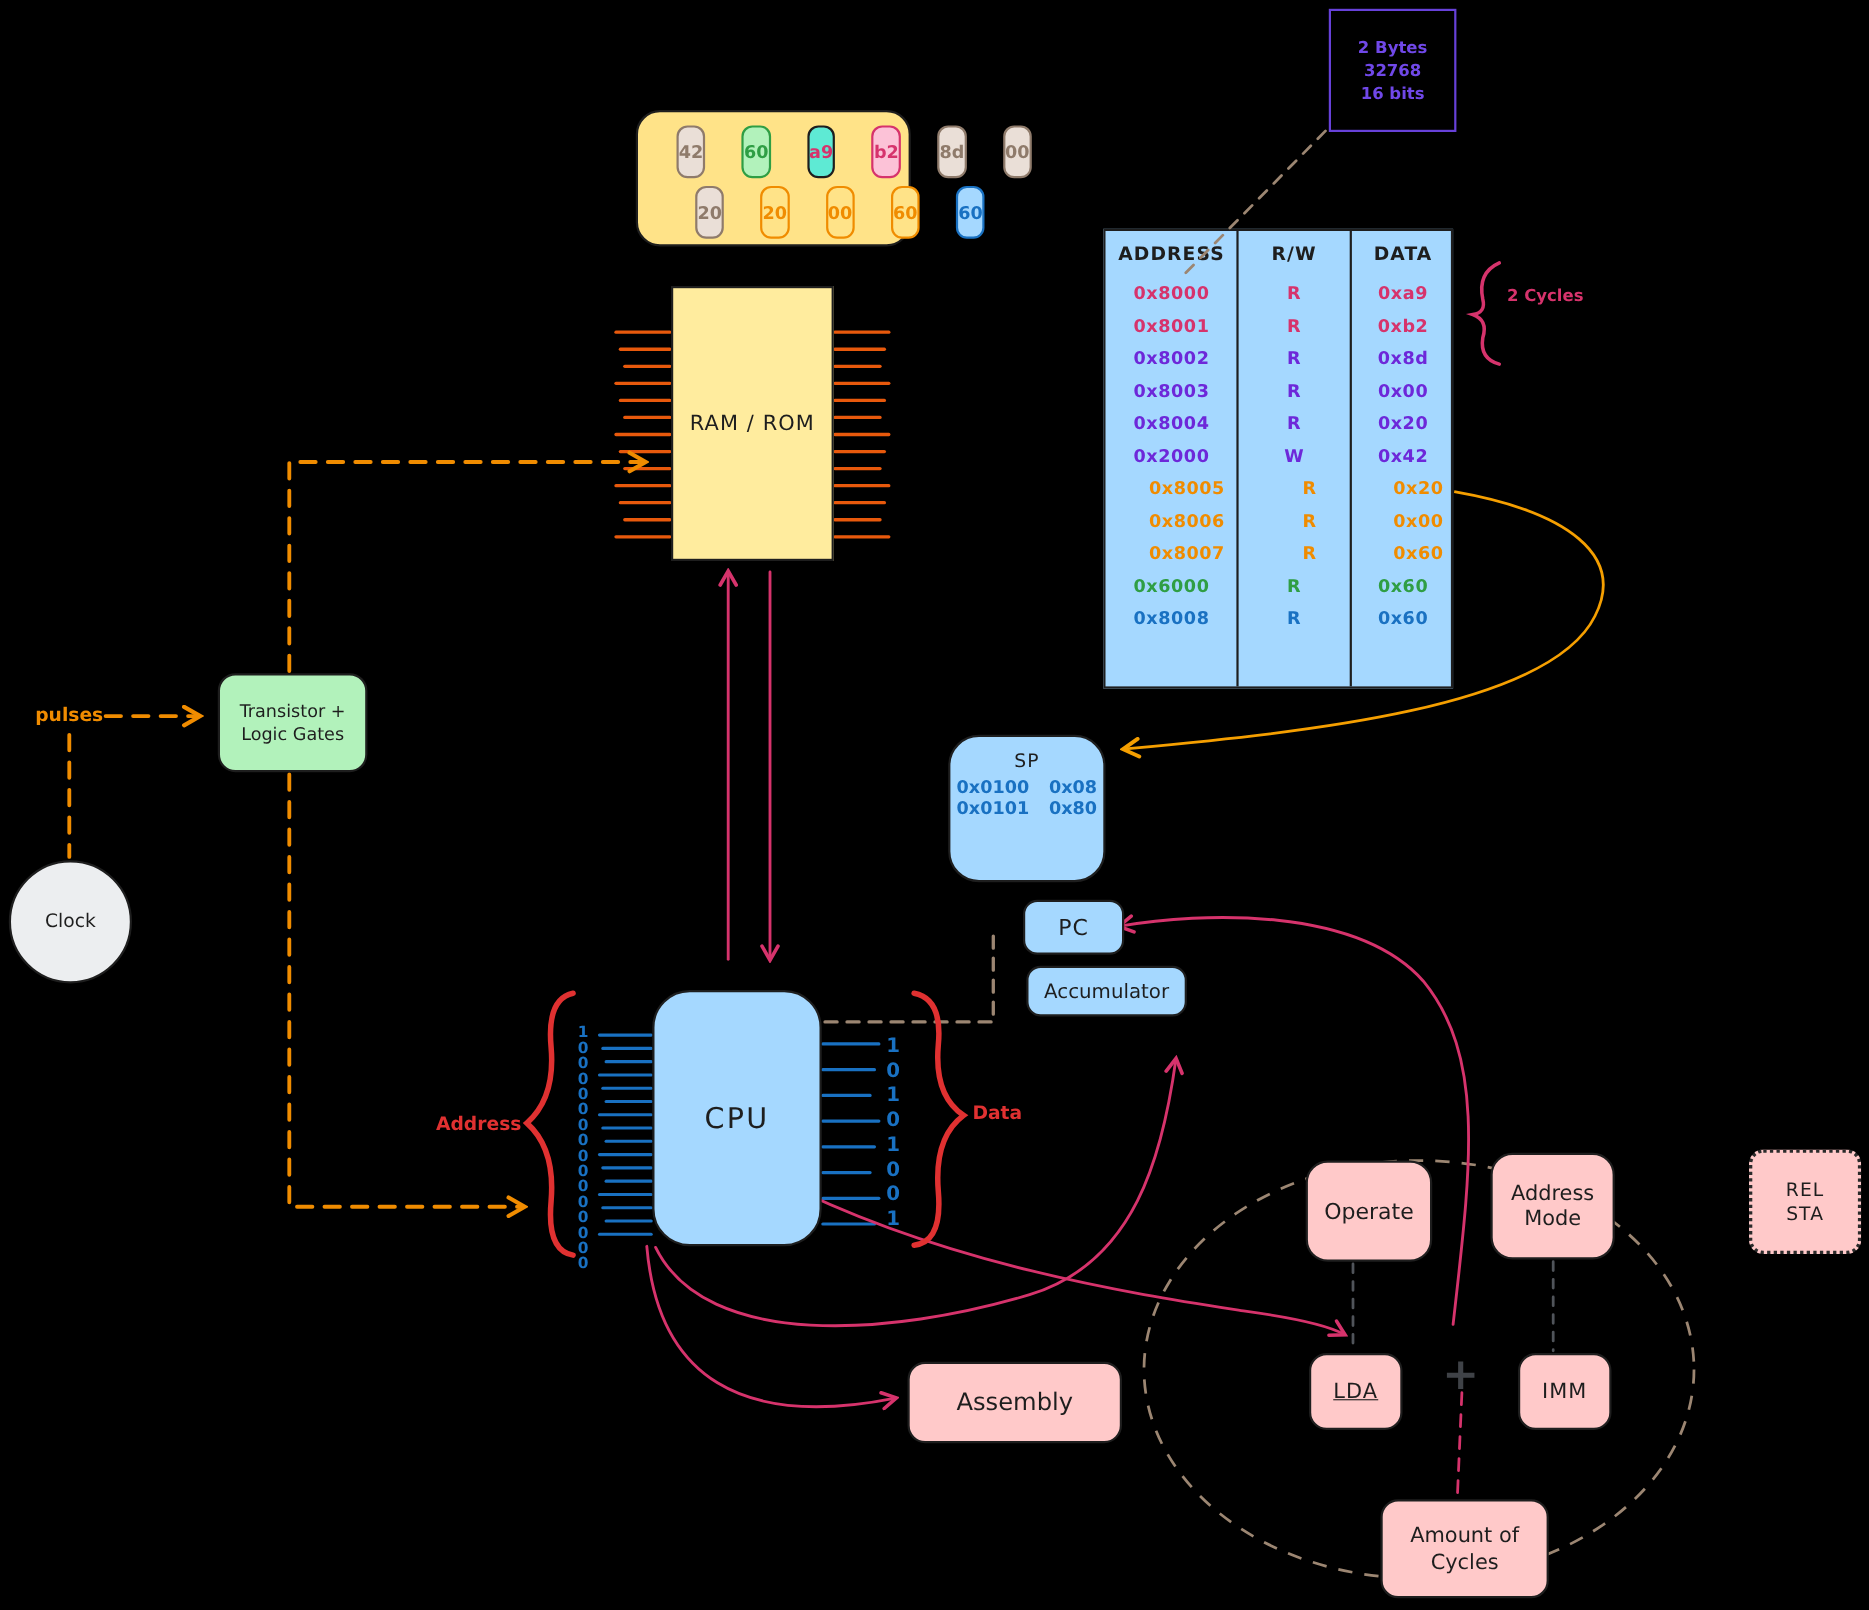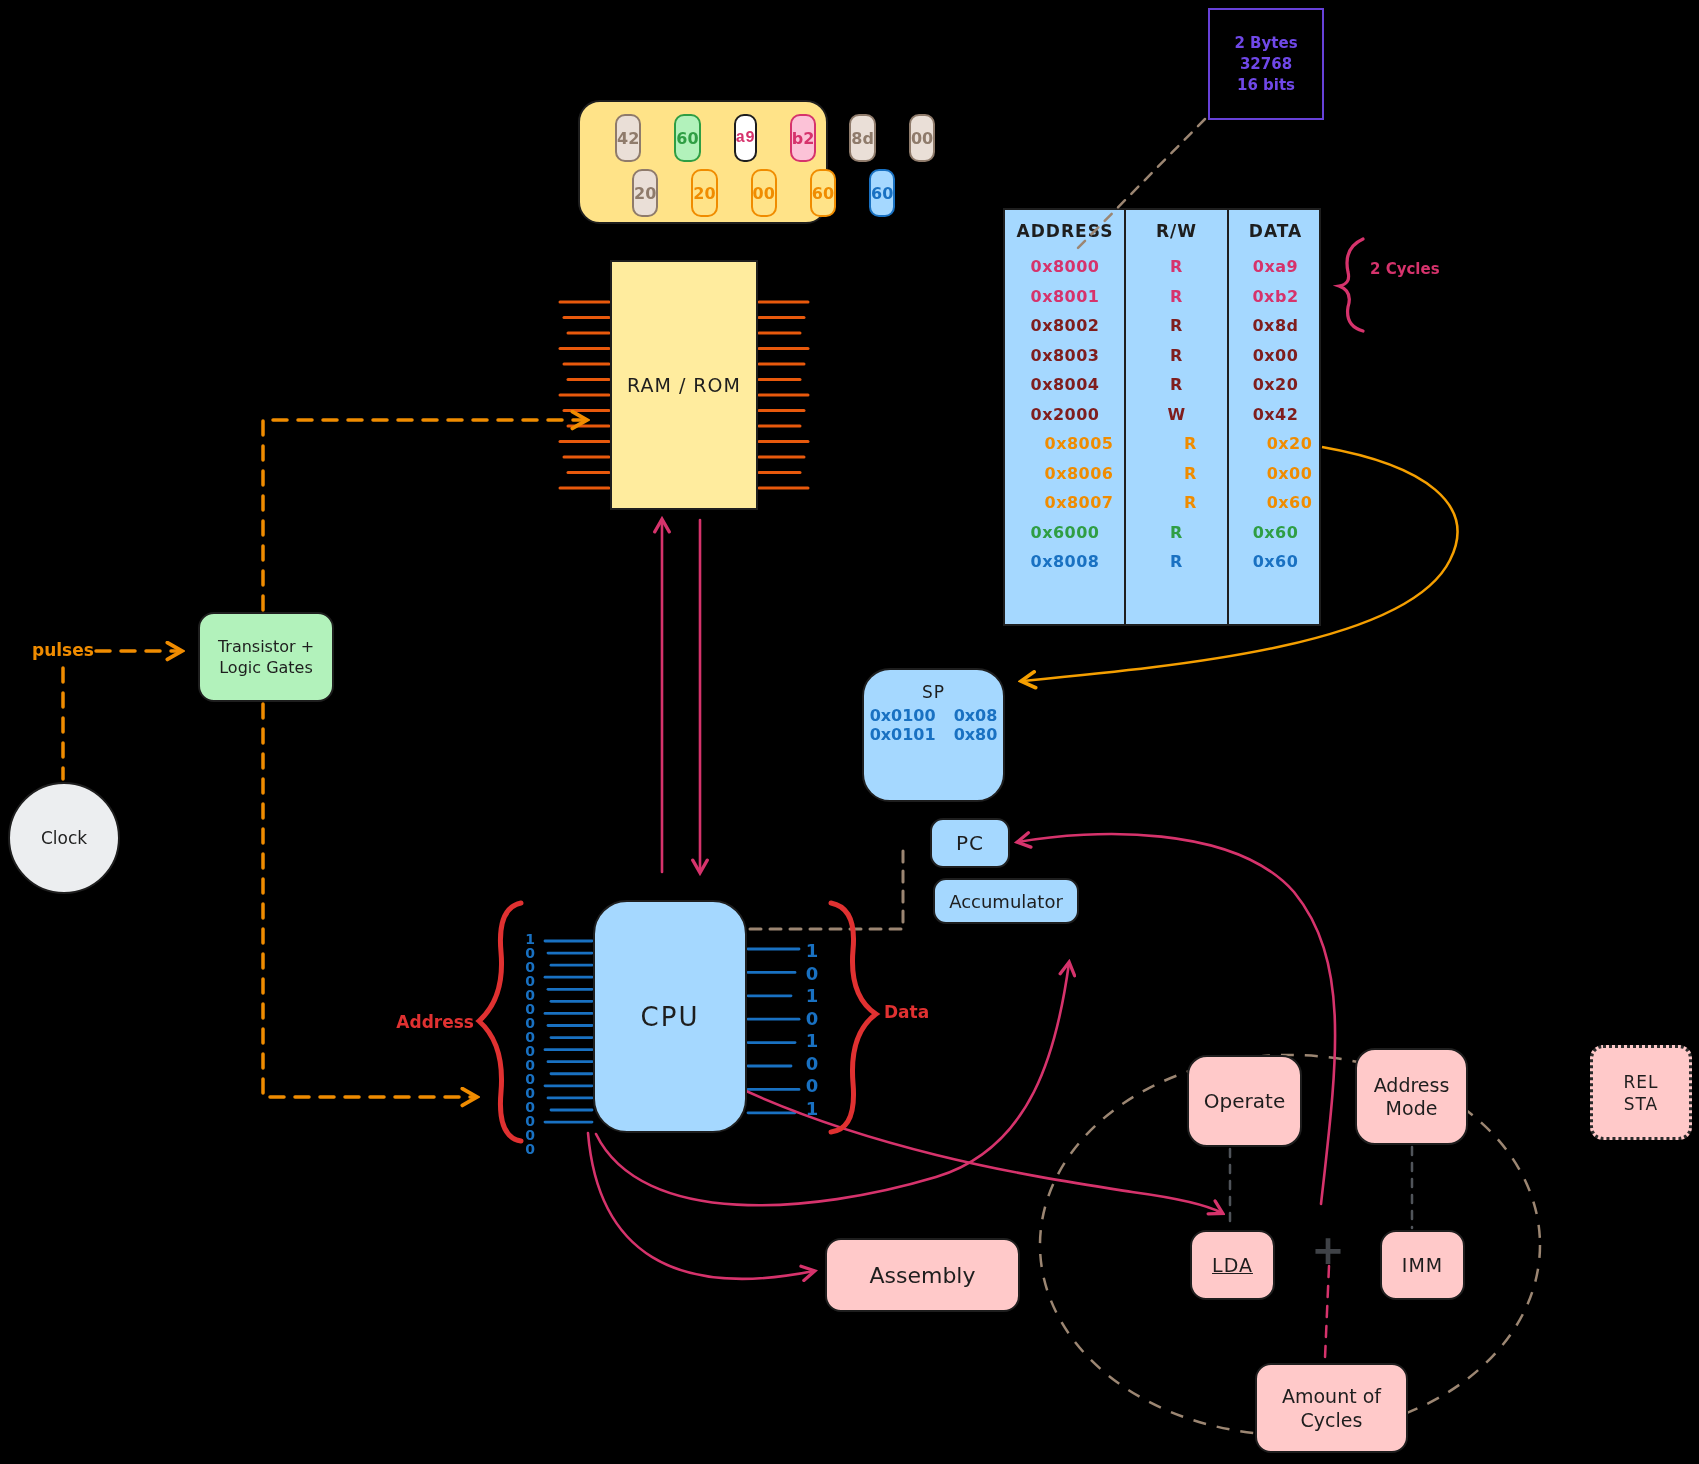--- a/index.html
+++ b/index.html
@@ -11,40 +11,40 @@
 
   
   #strip{left:578px;top:100px;width:250px;height:124px;background:#ffe388;border:2.5px solid #1e1e1e;
          border-radius:22px;padding:12px 9px 10px 9px;display:flex;flex-direction:column;gap:7px;}
   .mrow{display:flex;gap:7px;}
   #mem-row2{margin-left:2px;padding-left:15px;}
   .mcell{width:33px;height:44px;border-radius:10px;border:2.5px solid;display:flex;align-items:center;
          justify-content:center;font-size:16px;font-weight:bold;margin-left:26px;}
   .mc-tan{background:#eadfd7;border-color:#8f7b6b;color:#8f7b6b;}
   .mc-green{background:#b2f2bb;border-color:#2f9e44;color:#2f9e44;}
-  .mc-pinkblack{background:#ffffff;border-color:#1e1e1e;color:#d6336c;font-family:Liberation Mono, monospace;}
+  .mc-pinkblack{background:#5eead4;border-color:#1e1e1e;color:#d6336c;}
   .mc-pink{background:#fcc2d7;border-color:#d6336c;color:#d6336c;}
   .mc-orange{background:#ffe388;border-color:#f08c00;color:#f08c00;}
   .mc-blue{background:#a5d8ff;border-color:#1971c2;color:#1971c2;}
 
   
   #cap-note{left:1208px;top:8px;width:116px;height:112px;border:2px solid #6741d9;color:#7048e8;
             font-size:15px;font-weight:bold;flex-direction:column;gap:3px;}
 
   
   #ram{left:610px;top:260px;width:148px;height:250px;background:#ffec9e;border:2.5px solid #1e1e1e;
        font-size:19px;letter-spacing:1px;}
 
   
   #bus-table{left:1003px;top:208px;width:318px;height:418px;background:#a5d8ff;border:2px solid #1e1e1e;}
   .bt-headrow{display:grid;grid-template-columns:120px 103px 95px;height:42px;align-items:center;}
   .bt-head{text-align:center;font-size:17px;font-weight:bold;letter-spacing:1px;}
   #bus-rows{display:grid;grid-template-columns:120px 103px 95px;grid-auto-rows:29.5px;align-items:center;}
   .bt-cell{text-align:center;font-size:16px;font-weight:bold;letter-spacing:0.5px;}
-  .t-pink{color:#d6336c;} .t-brown{color:#7f1d1d;} .t-orange{color:#f08c00;padding-left:28px;}
+  .t-pink{color:#d6336c;} .t-brown{color:#6d28d9;} .t-orange{color:#f08c00;padding-left:28px;}
   .t-green{color:#2f9e44;} .t-blue{color:#1971c2;}
   .bt-div{position:absolute;top:0;bottom:0;width:2px;background:#1e1e1e;}
   #cycles-label{left:1370px;top:260px;width:80px;color:#d6336c;font-size:15px;font-weight:bold;}
 
   
   #pulses{left:32px;top:640px;width:64px;color:#f08c00;font-size:17px;font-weight:bold;}
   #clock{left:8px;top:782px;width:112px;height:112px;border-radius:50%;background:#eceef0;
          border:2px solid #1e1e1e;font-size:17px;}
   #transistor{left:198px;top:612px;width:136px;height:90px;background:#b2f2bb;border:2px solid #1e1e1e;
               border-radius:16px;font-size:16px;flex-direction:column;gap:2px;}
@@ -57,21 +57,21 @@
   #data-bits{left:801px;top:942px;width:22px;height:176px;display:flex;flex-direction:column;
              justify-content:space-between;text-align:center;color:#1971c2;font-size:18px;font-weight:bold;line-height:1;}
   #address-label{left:382px;top:1012px;width:92px;text-align:right;color:#e03131;font-size:17px;font-weight:bold;}
   #data-label{left:884px;top:1002px;width:60px;color:#e03131;font-size:17px;font-weight:bold;}
 
   
   #sp-box{left:862px;top:668px;width:143px;height:134px;background:#a5d8ff;border:2px solid #1e1e1e;
           border-radius:28px;padding-top:12px;display:flex;flex-direction:column;align-items:center;gap:4px;}
   #sp-title{font-size:17px;letter-spacing:1px;}
   .sp-row{display:flex;gap:18px;color:#1971c2;font-size:16px;font-weight:bold;}
-  #pc-box{left:930px;top:818px;width:80px;height:50px;background:#a5d8ff;border:2px solid #1e1e1e;
+  #pc-box{left:930px;top:818px;width:92px;height:50px;background:#a5d8ff;border:2px solid #1e1e1e;
           border-radius:13px;font-size:20px;letter-spacing:1px;}
   #acc-box{left:933px;top:878px;width:146px;height:46px;background:#a5d8ff;border:2px solid #1e1e1e;
            border-radius:13px;font-size:18px;}
 
   
   .pinkbox{background:#ffc9c9;border:2px solid #1e1e1e;border-radius:16px;}
   #assembly{left:825px;top:1238px;width:195px;height:74px;font-size:22px;}
   #operate{left:1172px;top:1055px;width:115px;height:92px;border-radius:20px;font-size:20px;margin-left:15px;}
   #addrmode{left:1355px;top:1048px;width:113px;height:97px;border-radius:20px;font-size:19px;
             flex-direction:column;gap:1px;}

